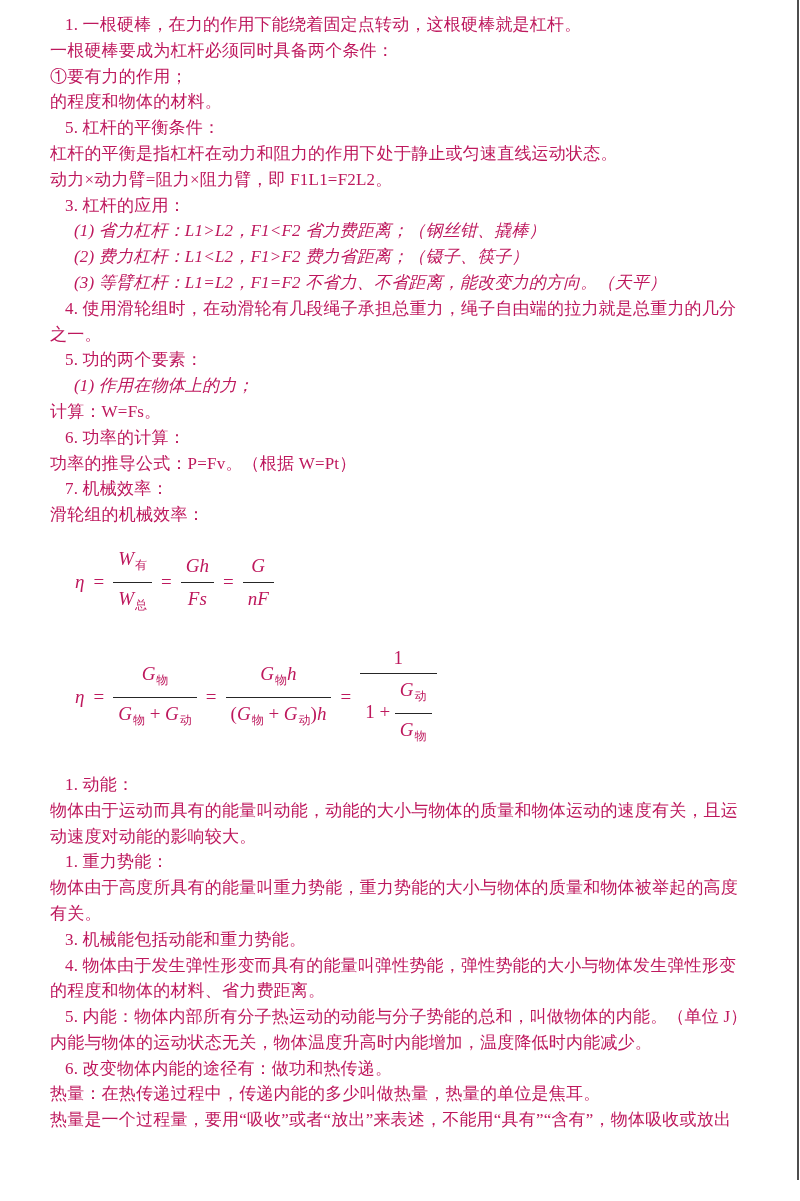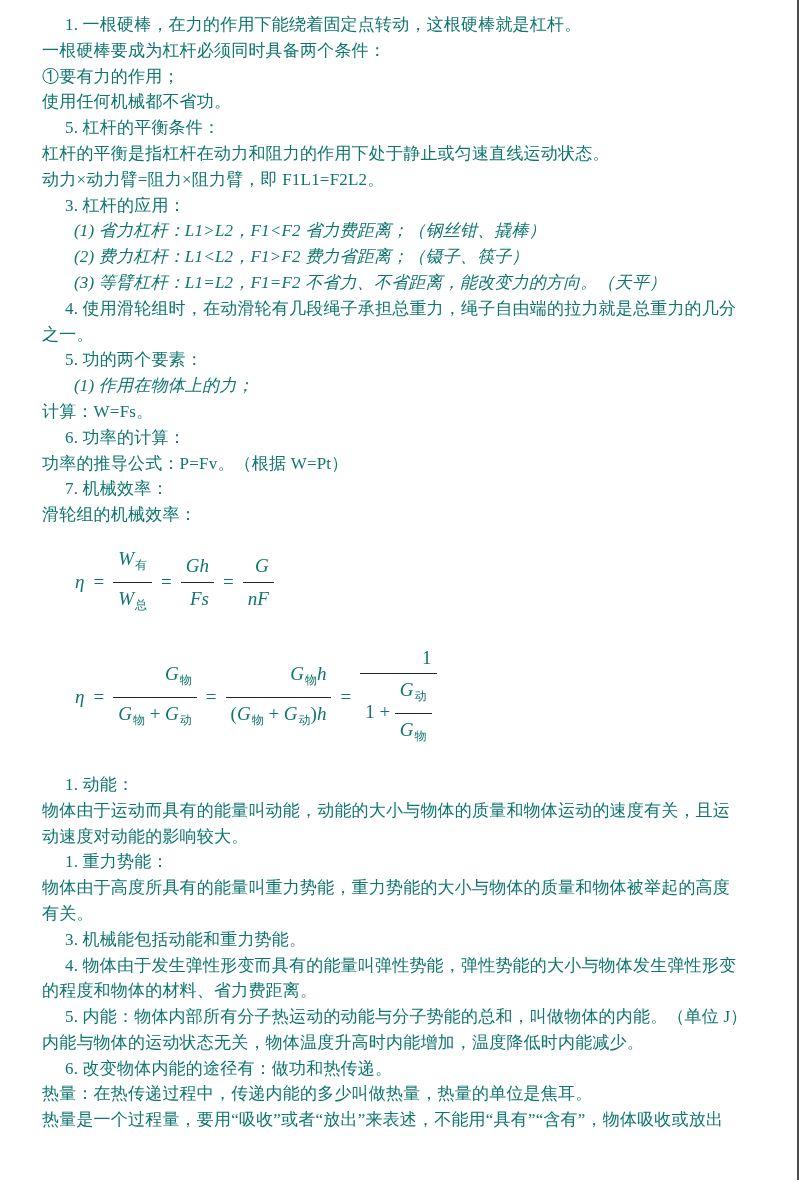--- a/index.html
+++ b/index.html
@@ -4,34 +4,34 @@
 <style>
   html,body{margin:0;padding:0;}
   body{background:#ffffff;}
   .page{
     position:relative;
     width:800px;
     height:1201px;
     background:#ffffff;
     overflow:hidden;
     font-family:"Liberation Serif","DejaVu Serif",serif;
-    color:#0f766e;
+    color:#be185d;
   }
   .content{
     padding:12px 40px 0 38px;
     font-size:17px;
     line-height:25.8px;
   }
   .line{
     white-space:nowrap;
     letter-spacing:0.2px;
   }
   .indent-num{margin-left:27px;}
   .indent-sub{margin-left:36px;font-style:italic;}
-  .indent-body{margin-left:4px;}
+  .indent-body{margin-left:12px;}
 
   .formula-block{
     margin:18px 0 10px 37px;
     font-size:19px;
     display:flex;
     align-items:center;
   }
   .formula-block.second{
     margin:26px 0 22px 37px;
   }
@@ -40,21 +40,21 @@
   .feq{margin:0 9px;font-style:normal;}
   .fsub{
     font-size:12px;
     vertical-align:-4px;
     font-style:normal;
     margin-left:1px;
   }
   .frac{
     display:inline-block;
     vertical-align:middle;
-    text-align:right;
+    text-align:center;
   }
   .frac .num{display:block;padding:0 5px 3px;}
   .frac .den{display:block;border-top:1.5px solid #262626;padding:3px 5px 0;}
   .edge-line{
     position:absolute;
     top:0;
     right:1px;
     width:2px;
     height:1180px;
     background:#4d4d4d;
@@ -62,21 +62,21 @@
 </style>
 </head>
 <body>
 
 <div class="page">
   <div class="content">
     <div id="sec1">
         <div class="line indent-num">1. 一根硬棒，在力的作用下能绕着固定点转动，这根硬棒就是杠杆。</div>
         <div class="line indent-body">一根硬棒要成为杠杆必须同时具备两个条件：</div>
         <div class="line indent-body">①要有力的作用；</div>
-        <div class="line indent-body">使用任何机械都不省功。</div>
+        <div class="line indent-body">的程度和物体的材料。</div>
         <div class="line indent-num">5. 杠杆的平衡条件：</div>
         <div class="line indent-body">杠杆的平衡是指杠杆在动力和阻力的作用下处于静止或匀速直线运动状态。</div>
         <div class="line indent-body">动力×动力臂=阻力×阻力臂，即 F1L1=F2L2。</div>
         <div class="line indent-num">3. 杠杆的应用：</div>
         <div class="line indent-sub">(1) 省力杠杆：L1&gt;L2，F1&lt;F2 省力费距离；（钢丝钳、撬棒）</div>
         <div class="line indent-sub">(2) 费力杠杆：L1&lt;L2，F1&gt;F2 费力省距离；（镊子、筷子）</div>
         <div class="line indent-sub">(3) 等臂杠杆：L1=L2，F1=F2 不省力、不省距离，能改变力的方向。（天平）</div>
         <div class="line indent-num">4. 使用滑轮组时，在动滑轮有几段绳子承担总重力，绳子自由端的拉力就是总重力的几分</div>
         <div class="line indent-body">之一。</div>
         <div class="line indent-num">5. 功的两个要素：</div>

